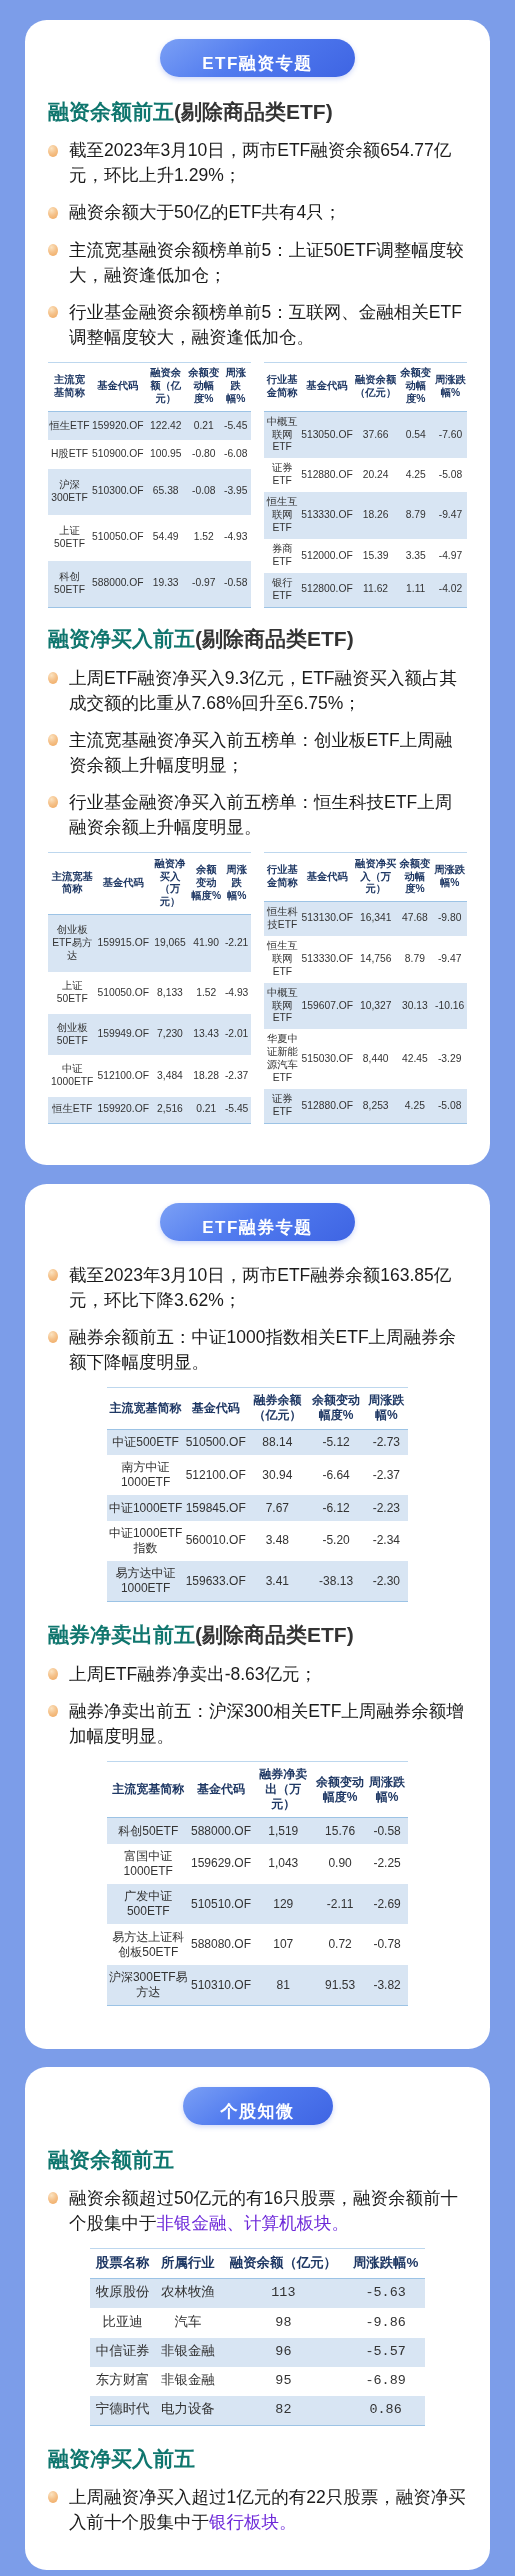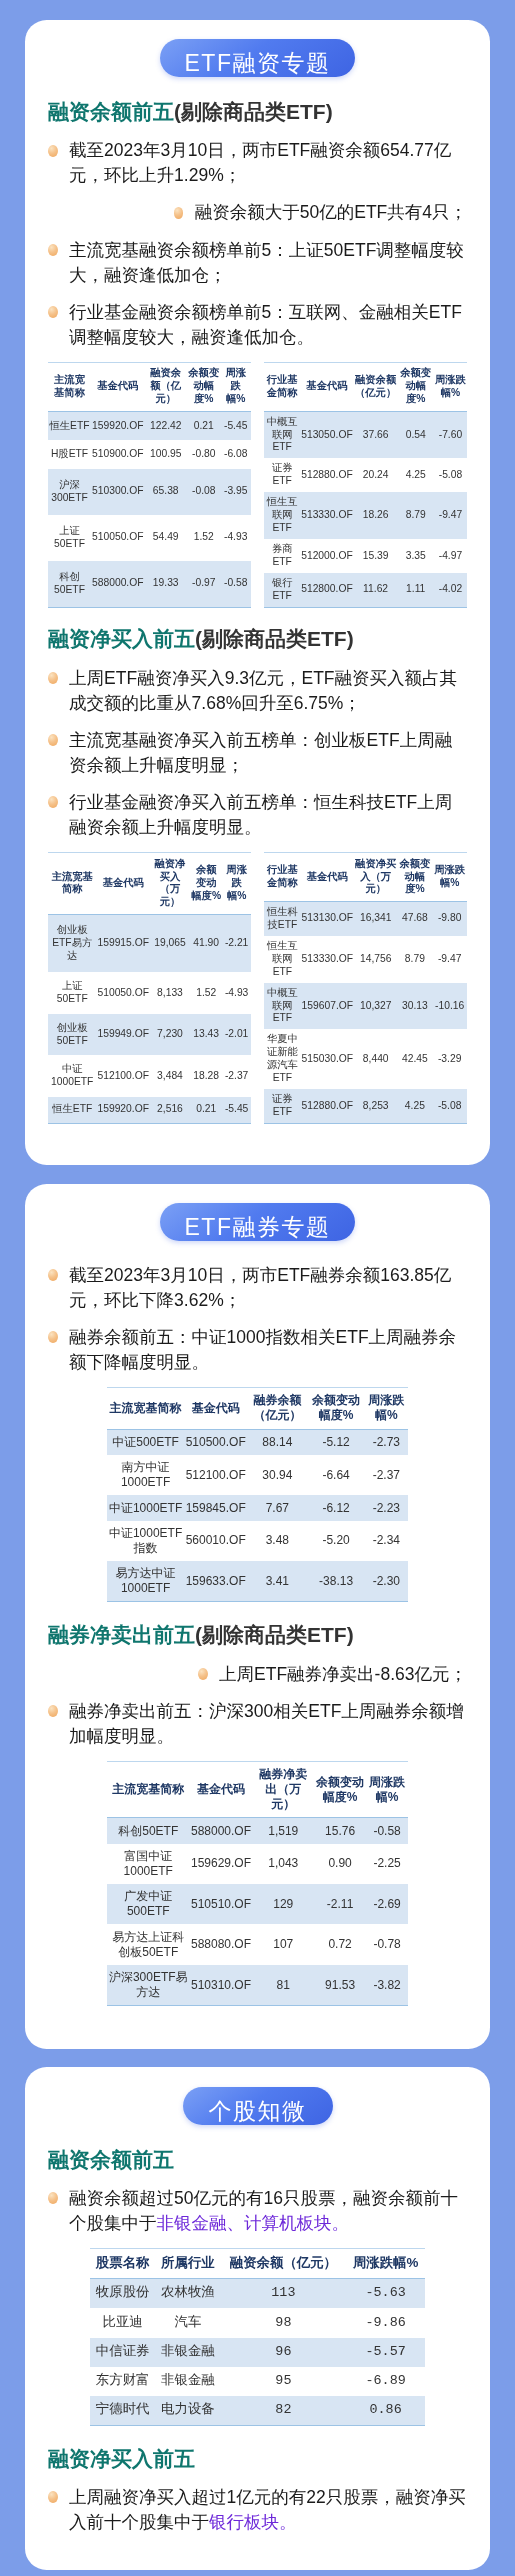--- a/index.html
+++ b/index.html
@@ -15,26 +15,26 @@
   }
   .card + .card{margin-top:18.5px;}
   #card1{margin-top:19.6px;}
   .pill{
     width:195px;height:38px;margin:4.1px auto 21.6px auto;border-radius:20.6px;
     background:linear-gradient(145deg,#7BA0F5 0%,#517BEF 45%,#3E64E3 100%);
     display:flex;align-items:center;justify-content:center;
     box-shadow:0 2.1px 5.2px rgba(62,100,227,.25);
   }
   .pill.small{width:150px;}
-  .pill span{color:#ffffff;font-size:23px;font-weight:normal;letter-spacing:1.5px;margin-top:11px;}
+  .pill span{color:#ffffff;font-size:17px;font-weight:bold;letter-spacing:1.5px;margin-top:11px;}
   .heading{margin:0 0 14.4px 0;font-size:21px;font-weight:bold;line-height:1.2;}
   .heading .red{color:#0f766e;}
   .heading .dark{color:#333333;}
   .bullets{margin-bottom:3.1px;}
-  .bullet{display:flex;align-items:flex-start;margin-bottom:12.4px;justify-content:flex-end;}
+  .bullet{display:flex;align-items:flex-start;margin-bottom:12.4px;}
   .bullet .dot{
     flex:0 0 9.8px;width:9.8px;height:12px;border-radius:50% ;margin:6.2px 11.3px 0 0;
     background:radial-gradient(circle at 35% 28%,#FBE3C1 0%,#F5C28B 45%,#EFA75D 100%);
   }
   .bullet p{margin:0;font-size:17.5px;line-height:1.42;color:#1b1b1b;}
   .bullet p .hl{color:#6d28d9;}
   .table-pair{display:grid;grid-template-columns:1fr 1fr;gap:13.4px;margin:5.2px 0 18.5px 0;}
   table{border-collapse:collapse;width:100%;}
   table.etf{border-top:1.5px solid #BDD7EE;border-bottom:1px solid #9CC3E5;}
   table.etf th{

